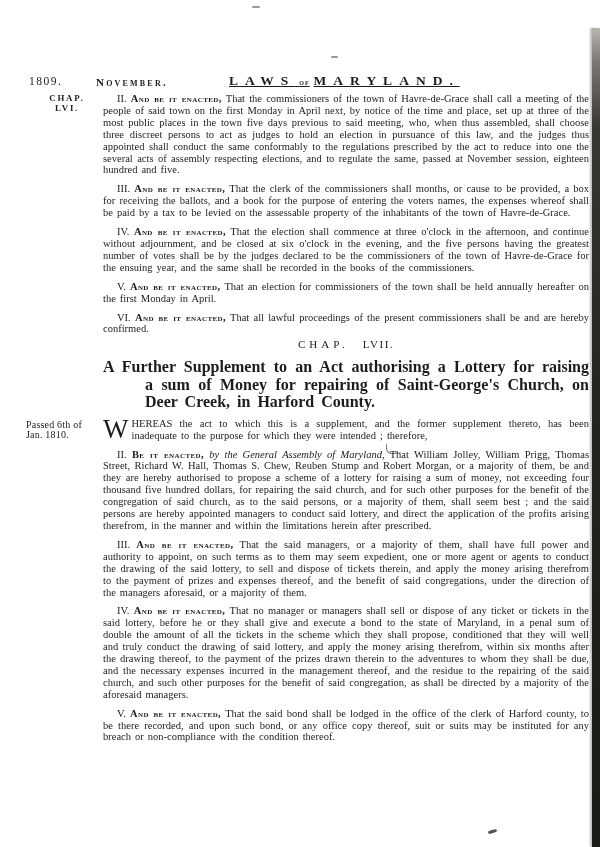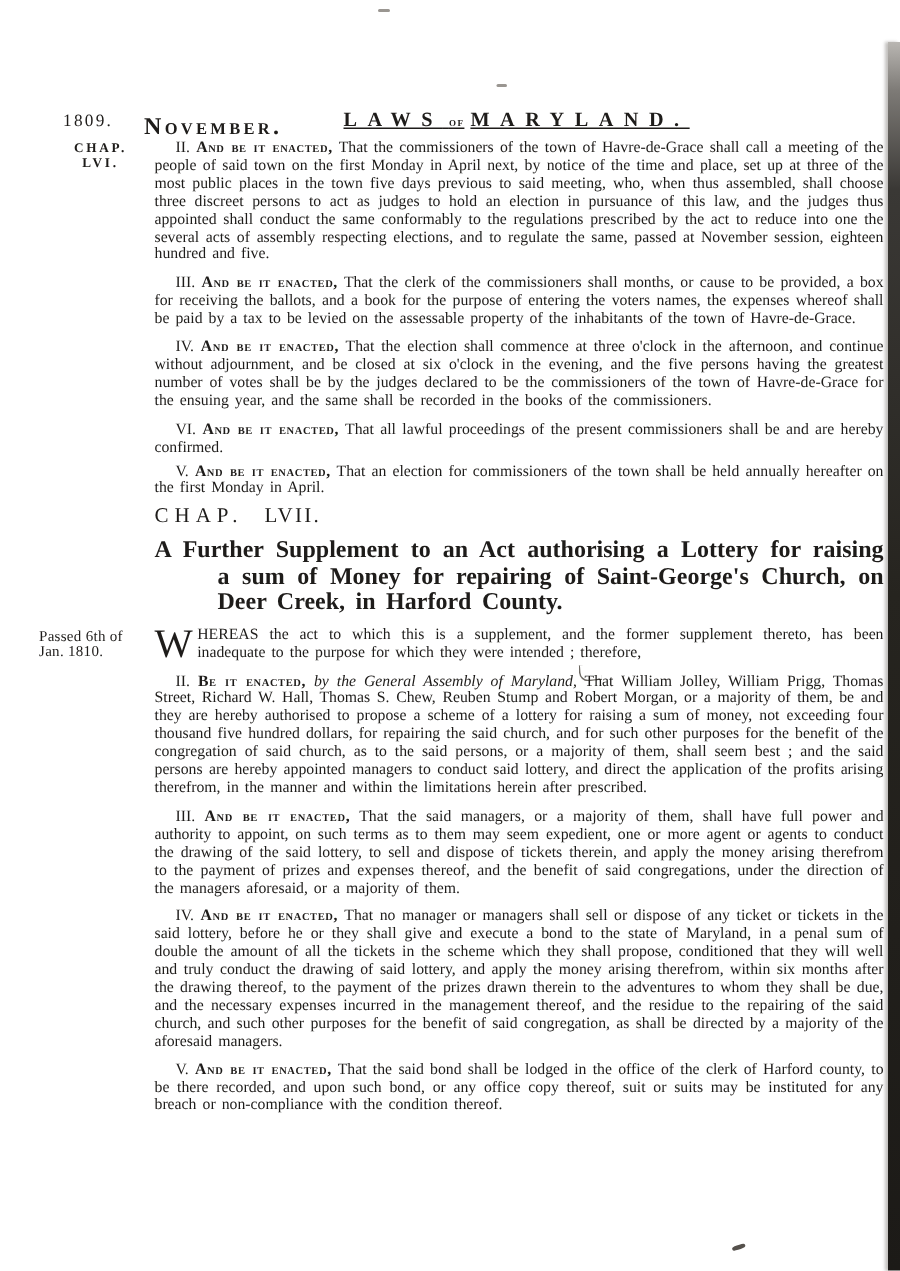--- a/index.html
+++ b/index.html
@@ -17,41 +17,41 @@
   .speck{position:absolute;background:#9a9691;border-radius:1px;}
   .speck.s1{left:252px;top:6px;width:8px;height:2px;}
   .speck.s2{left:331px;top:56px;width:7px;height:2px;}
   .speck.s3{left:488px;top:830px;width:9px;height:3px;background:#55514c;transform:rotate(-18deg);border-radius:40%;}
   .penmark{
     position:absolute;left:386px;top:443px;width:14px;height:10px;
     border-left:1.5px solid #6d6963;border-bottom:1.5px solid #6d6963;
     border-bottom-left-radius:6px;transform:rotate(-4deg);
   }
   
-  .hdr-year{position:absolute;left:42px;top:75px;font-size:11.5px;letter-spacing:1.5px;}
-  .hdr-month{position:absolute;left:96px;top:76px;font-size:16px;font-variant:small-caps;letter-spacing:2.2px;font-weight:bold;}
+  .hdr-year{position:absolute;left:29px;top:75px;font-size:11.5px;letter-spacing:1.5px;}
+  .hdr-month{position:absolute;left:96px;top:76px;font-size:11px;font-variant:small-caps;letter-spacing:2.2px;font-weight:bold;}
   .hdr-laws{position:absolute;left:229px;top:71px;width:262px;white-space:nowrap;text-decoration:underline;}
   .hdr-laws .big{font-size:13.5px;font-weight:bold;letter-spacing:7px;}
   .hdr-laws .of{font-size:9px;font-variant:small-caps;font-weight:bold;letter-spacing:1px;margin:0 4px 0 0;}
   
   .mnote1{position:absolute;left:36px;top:94px;width:62px;text-align:center;
     font-size:8.8px;line-height:9.8px;font-weight:bold;letter-spacing:1.8px;}
   .mnote2{position:absolute;left:26px;top:420px;width:68px;
     font-size:10px;line-height:10px;letter-spacing:.2px;}
   
   .text-col{
     position:absolute;left:103px;top:93px;width:486px;
     font-size:10.5px;line-height:11.9px;text-align:justify;word-spacing:1.4px;
   }
   .text-col p{margin:0 0 7px 0;}
   p.cont{text-indent:0;}
   p.sec{text-indent:14px;}
   .sc{font-variant:small-caps;letter-spacing:.4px;font-weight:bold;}
   .italic{font-style:italic;margin-top:34px;}
-  .chap-head{margin:3px 0 2px 0;text-align:left;font-size:14px;letter-spacing:4px;text-indent:0;}
+  .chap-head{margin:3px 0 2px 0;text-align:center;font-size:11px;letter-spacing:4px;text-indent:0;}
   .chap-head .cnum{margin-left:14px;letter-spacing:1.5px;}
   .act-title{
     font-size:16px;line-height:17.5px;font-weight:bold;word-spacing:3px;
     padding-left:42px;text-indent:-42px;margin:0 0 3px 0;text-align:justify;
   }
   .whereas{text-indent:0;margin-bottom:11px;}
   .dropcap{float:left;font-size:27px;line-height:21px;padding:1px 3px 0 0;}
 </style>
 </head>
 <body>
@@ -74,23 +74,23 @@
 
 <div class="text-col">
 
 
   <p class="sec"><span>II.</span> <span class="sc">And be it enacted,</span> <span>That the commissioners of the town of Havre-de-Grace shall call a meeting of the people of said town on the first Monday in April next, by notice of the time and place, set up at three of the most public places in the town five days previous to said meeting, who, when thus assembled, shall choose three discreet persons to act as judges to hold an election in pursuance of this law, and the judges thus appointed shall conduct the same conformably to the regulations prescribed by the act to reduce into one the several acts of assembly respecting elections, and to regulate the same, passed at November session, eighteen hundred and five.</span></p>
 
   <p class="sec"><span>III.</span> <span class="sc">And be it enacted,</span> <span>That the clerk of the commissioners shall months, or cause to be provided, a box for receiving the ballots, and a book for the purpose of entering the voters names, the expenses whereof shall be paid by a tax to be levied on the assessable property of the inhabitants of the town of Havre-de-Grace.</span></p>
 
   <p class="sec"><span>IV.</span> <span class="sc">And be it enacted,</span> <span>That the election shall commence at three o'clock in the afternoon, and continue without adjournment, and be closed at six o'clock in the evening, and the five persons having the greatest number of votes shall be by the judges declared to be the commissioners of the town of Havre-de-Grace for the ensuing year, and the same shall be recorded in the books of the commissioners.</span></p>
 
+  <p class="sec"><span>V.</span> <span class="sc">And be it enacted,</span> <span>That an election for commissioners of the town shall be held annually hereafter on the first Monday in April.</span></p>
+
   <p class="sec" style="margin-bottom:4px;"><span>VI.</span> <span class="sc">And be it enacted,</span> <span>That all lawful proceedings of the present commissioners shall be and are hereby confirmed.</span></p>
-
-  <p class="sec"><span>V.</span> <span class="sc">And be it enacted,</span> <span>That an election for commissioners of the town shall be held annually hereafter on the first Monday in April.</span></p>
 
   <p class="chap-head"><span>CHAP.</span><span class="cnum">LVII.</span></p>
 
   <p class="act-title">A Further Supplement to an Act authorising a Lottery for raising a sum of Money for repairing of Saint-George's Church, on Deer Creek, in Harford County.</p>
 
   <p class="whereas"><span class="dropcap">W</span><span>HEREAS the act to which this is a supplement, and the former supplement thereto, has been inadequate to the purpose for which they were intended ; therefore,</span></p>
 
   <p class="sec"><span>II.</span> <span class="sc">Be it enacted,</span> <span class="italic">by the General Assembly of Maryland,</span> <span>That William Jolley, William Prigg, Thomas Street, Richard W. Hall, Thomas S. Chew, Reuben Stump and Robert Morgan, or a majority of them, be and they are hereby authorised to propose a scheme of a lottery for raising a sum of money, not exceeding four thousand five hundred dollars, for repairing the said church, and for such other purposes for the benefit of the congregation of said church, as to the said persons, or a majority of them, shall seem best ; and the said persons are hereby appointed managers to conduct said lottery, and direct the application of the profits arising therefrom, in the manner and within the limitations herein after prescribed.</span></p>
 
   <p class="sec"><span>III.</span> <span class="sc">And be it enacted,</span> <span>That the said managers, or a majority of them, shall have full power and authority to appoint, on such terms as to them may seem expedient, one or more agent or agents to conduct the drawing of the said lottery, to sell and dispose of tickets therein, and apply the money arising therefrom to the payment of prizes and expenses thereof, and the benefit of said congregations, under the direction of the managers aforesaid, or a majority of them.</span></p>

